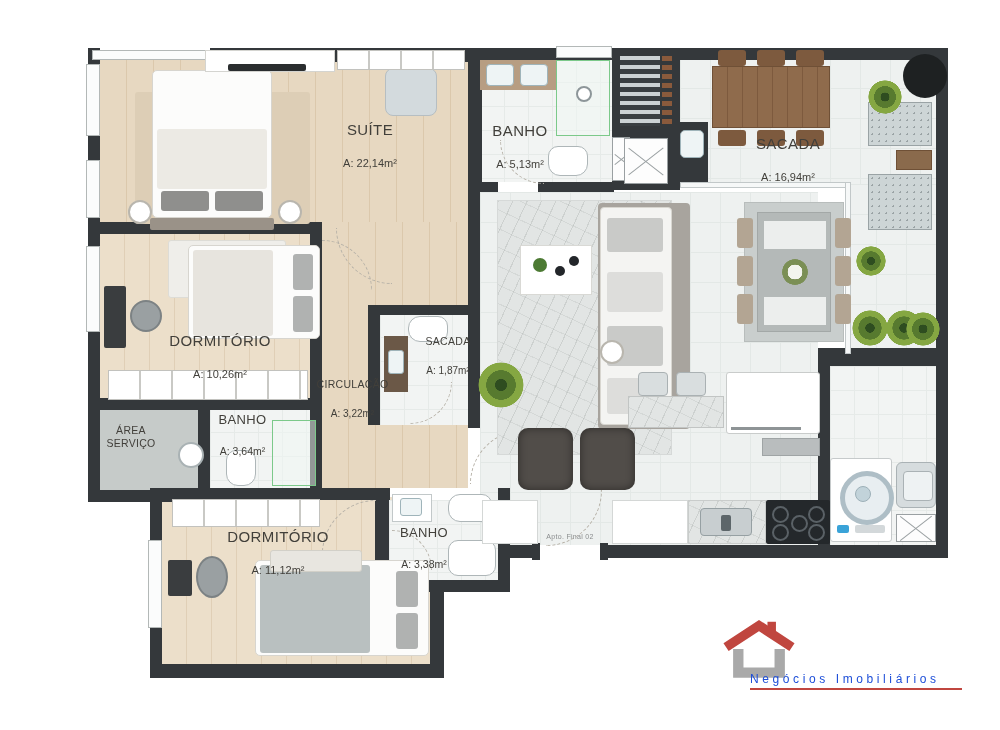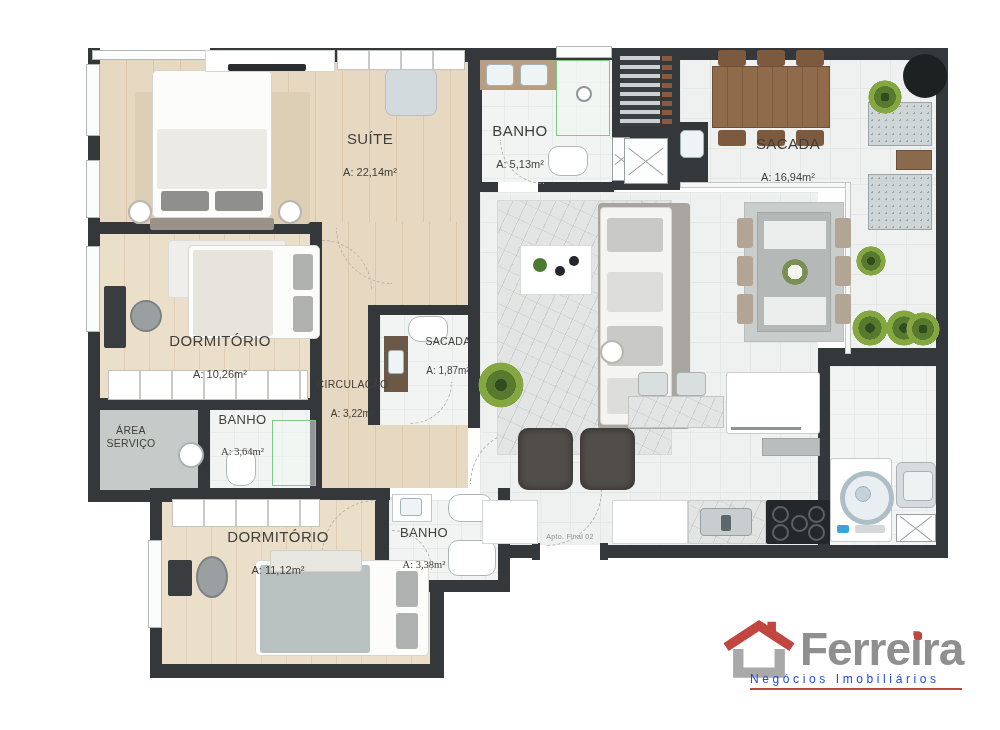--- a/index.html
+++ b/index.html
@@ -30,21 +30,21 @@
   .arc{position:absolute;border:1px dashed #b7b2a8;box-sizing:border-box;background:transparent;}
   .arc.tl{border-right:none;border-bottom:none;border-radius:100% 0 0 0;}
   .arc.tr{border-left:none;border-bottom:none;border-radius:0 100% 0 0;}
   .arc.bl{border-right:none;border-top:none;border-radius:0 0 0 100%;}
   .arc.br{border-left:none;border-top:none;border-radius:0 0 100% 0;}
   
   .rlabel{position:absolute;text-align:center;color:#413f3a;line-height:1.25;}
   .rlabel .nm{font-size:15px;letter-spacing:.4px;font-weight:500;}
   .rlabel .ar{font-size:11px;margin-top:17px;}
   .rlabel.sm .nm{font-size:13px;}
-  .rlabel.sm .ar{font-size:10.5px;font-family:Liberation Serif, serif;}
+  .rlabel.sm .ar{font-size:10.5px;}
   .rlabel.xs .nm{font-size:10.5px;letter-spacing:.3px;}
   .rlabel.xs .ar{font-size:10px;}
   .unit-label{position:absolute;font-size:7px;color:#8a8d8e;letter-spacing:.3px;}
   
   .furn{position:absolute;box-sizing:border-box;}
   .bed{background:#fcfcfb;border:1px solid #d7d5cf;border-radius:5px;}
   .pillow{background:#b0b2b1;border-radius:3px;}
   .cells{background:repeating-linear-gradient(90deg,#ffffff 0 30px,#c9c9c5 30px 32px);
          border:1px solid #c2c2be;}
   .darkchair{background:#514d49;border-radius:10px;box-shadow:inset 0 0 8px rgba(0,0,0,.45);}
@@ -270,21 +270,21 @@
     <div class="abs" style="left:9px;top:12px;width:44px;height:44px;border-radius:50%;border:5px solid #aebec6;background:#e8eef1;"></div>
     <div class="abs" style="left:24px;top:27px;width:14px;height:14px;border-radius:50%;background:#c2d3da;border:1px solid #9db0b8;"></div>
     <div class="abs" style="left:6px;top:66px;width:12px;height:8px;background:#3aa3d8;border-radius:2px;"></div>
     <div class="abs" style="left:24px;top:66px;width:30px;height:8px;background:#d3d8da;border-radius:2px;"></div>
   </div>
   <div class="furn" style="left:896px;top:462px;width:40px;height:46px;background:#d6dcde;border:1px solid #aab2b5;border-radius:6px;">
     <div class="abs" style="left:6px;top:8px;width:28px;height:28px;background:#eef2f3;border:1px solid #aab2b5;border-radius:4px;"></div>
   </div>
   <div class="xbox" style="left:896px;top:514px;width:40px;height:28px;"></div>
 
-  <div class="rlabel" style="left:300px;top:130px;width:140px;">
+  <div class="rlabel" style="left:300px;top:121px;width:140px;">
     <div class="nm">SUÍTE</div>
     <div class="ar">A: 22,14m²</div>
   </div>
   <div class="rlabel" style="left:455px;top:122px;width:130px;">
     <div class="nm">BANHO</div>
     <div class="ar">A: 5,13m²</div>
   </div>
   <div class="rlabel" style="left:718px;top:135px;width:140px;">
     <div class="nm">SACADA</div>
     <div class="ar">A: 16,94m²</div>
@@ -319,21 +319,17 @@
   </div>
 
   <div class="unit-label" style="left:540px;top:533px;width:60px;text-align:center;">Apto. Final 02</div>
 
   <div class="logo">
     <svg width="74" height="64" viewBox="0 0 78 68" class="abs" style="left:0;top:6px;">
       <rect x="48" y="4" width="9" height="15" fill="#c0463f"></rect>
       <path d="M4 31 L39 8 L74 31" stroke="#c0463f" stroke-width="10" fill="none"></path>
       <path d="M17 33 L17 58 L61 58 L61 33" stroke="#a9a9a9" stroke-width="11" fill="none"></path>
     </svg>
-    <div class="brand">
-      <span>Ferreira</span>
-      <i class="idot"></i>
-    </div>
     <div class="tagline">Negócios Imobiliários</div>
     <div class="rule"></div>
   </div>
 
 </div>
 
 </body></html>

